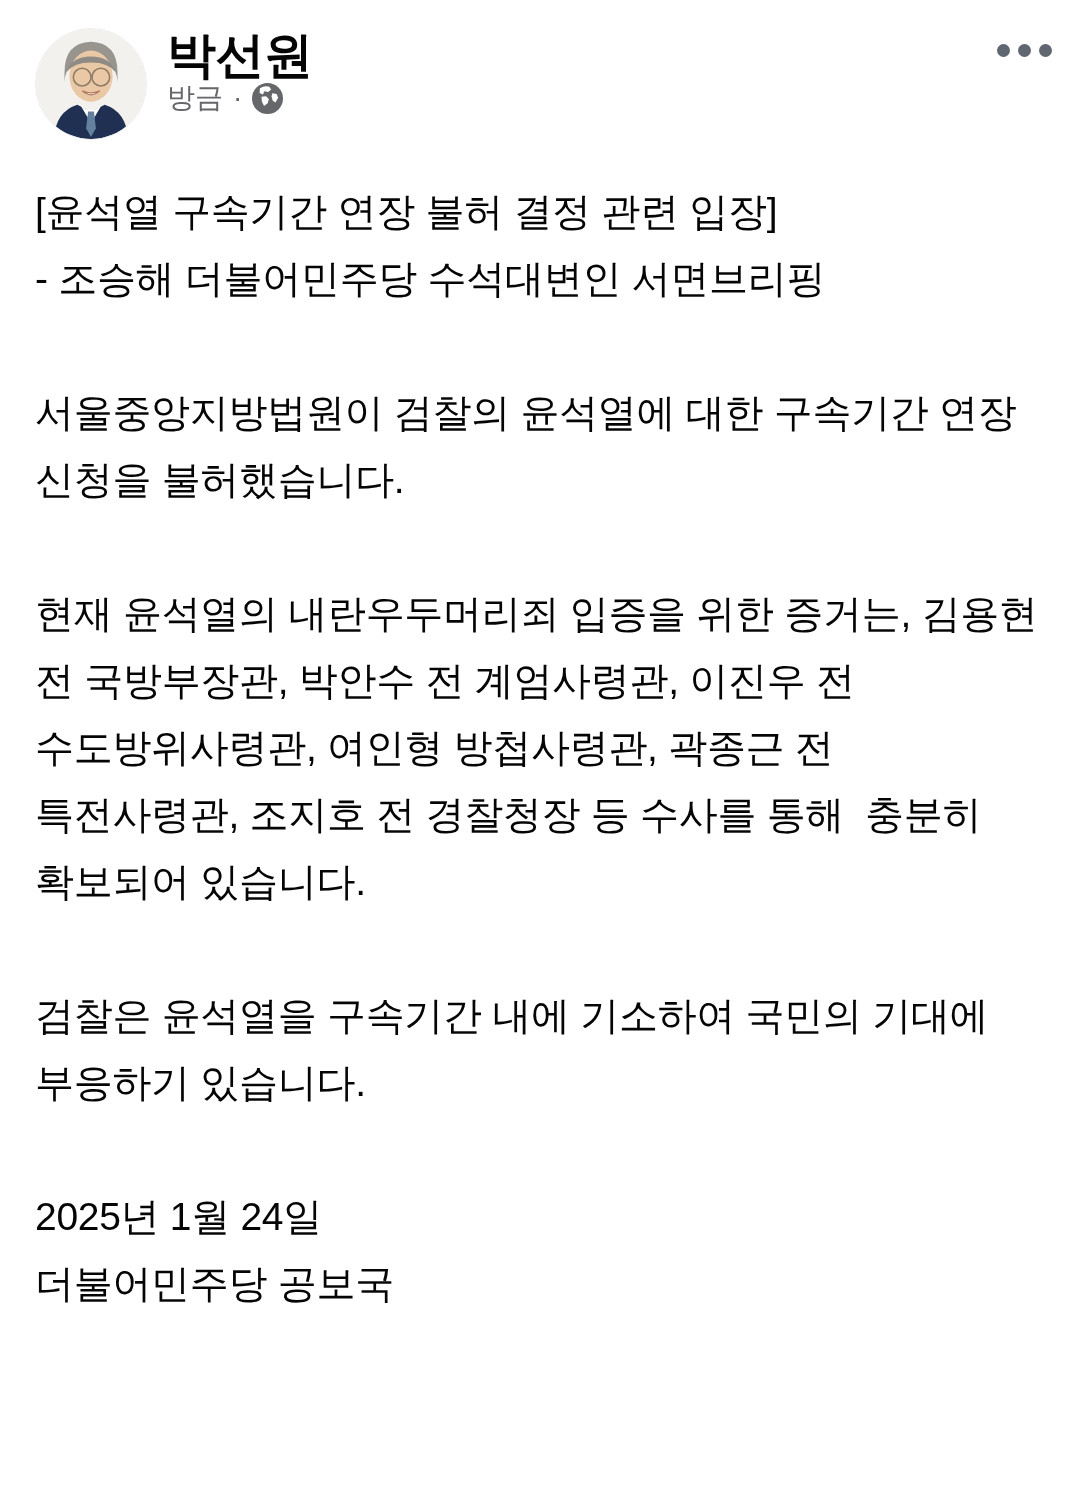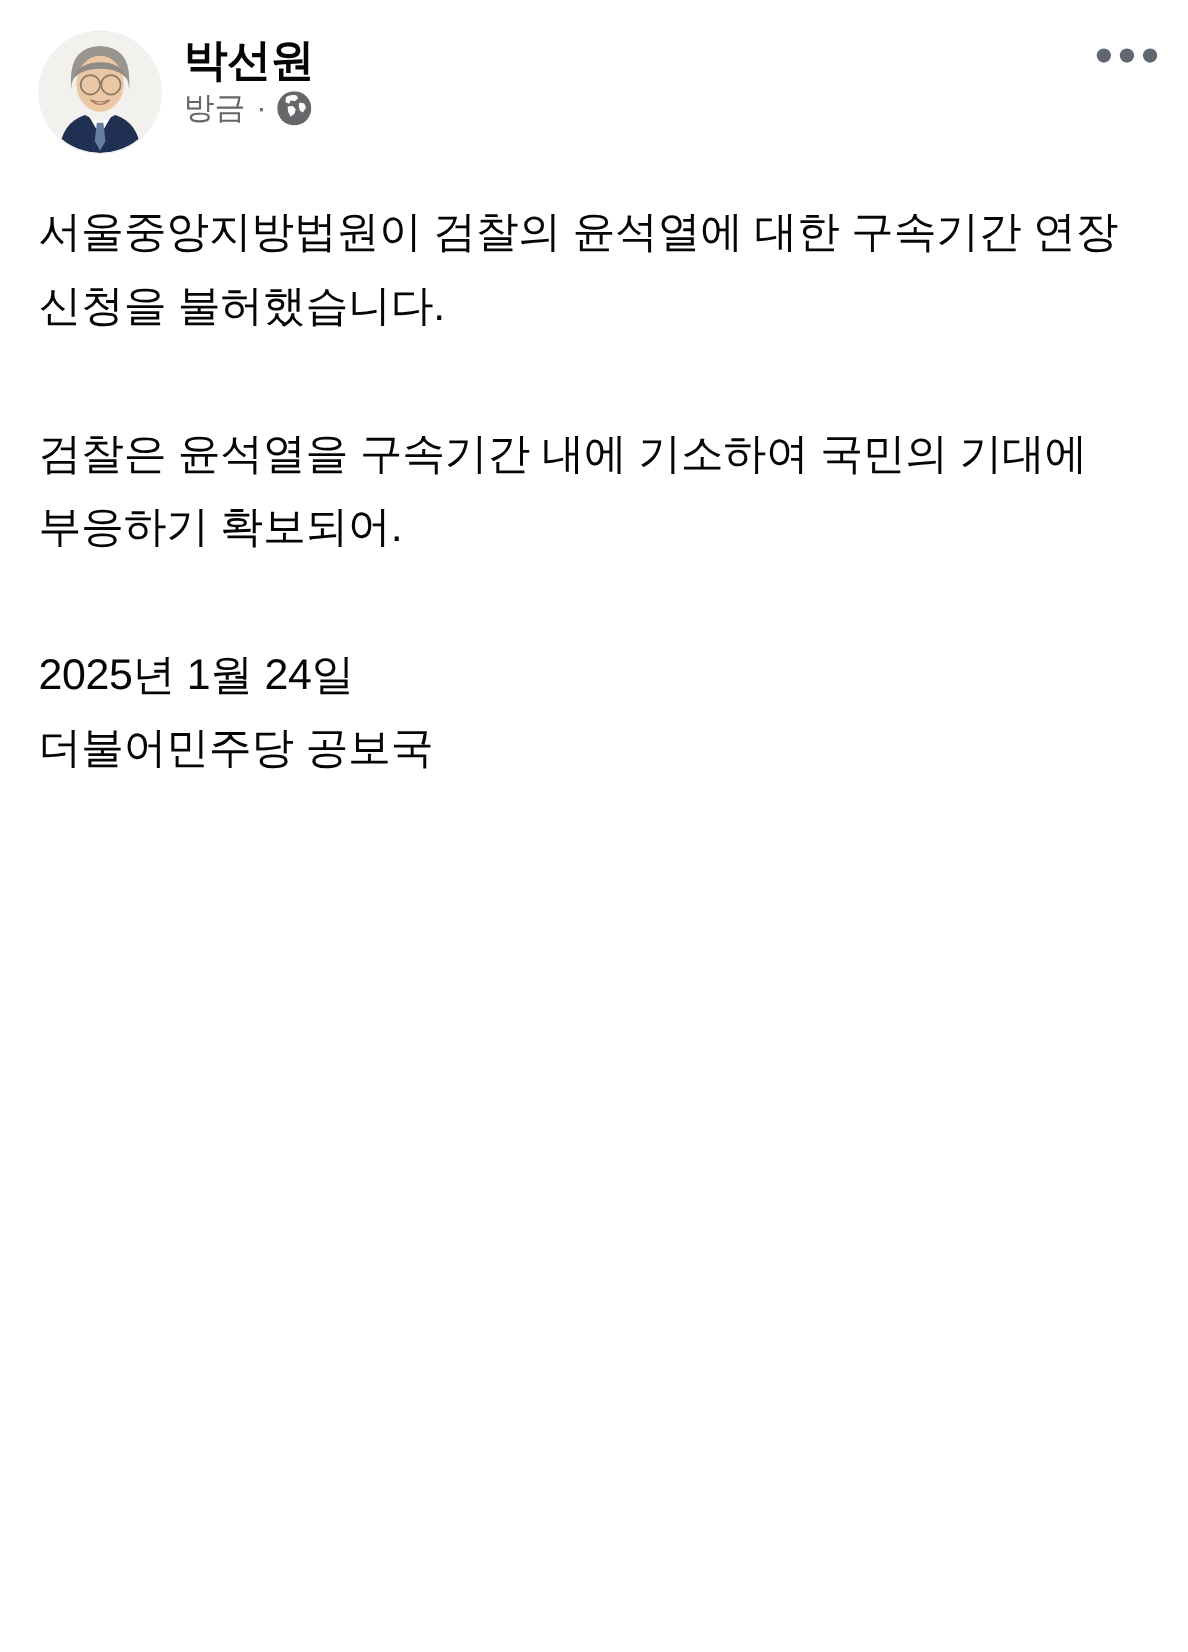--- a/index.html
+++ b/index.html
@@ -30,21 +30,21 @@
     border: 1px solid rgba(0,0,0,0.08);
     cursor: pointer;
   }
   .avatar-wrap svg { display: block; width: 100%; height: 100%; }
 
   .header-info {
     margin-left: 20px;
     padding-top: 2px;
   }
   .author-name {
-    font-size: 40px;
+    font-size: 49px;
     font-weight: 700;
     line-height: 50px;
     color: #050505;
     letter-spacing: -0.5px;
     cursor: pointer;
   }
   .meta-row {
     display: flex;
     align-items: center;
     color: #65676B;
@@ -138,21 +138,28 @@
 
     <button class="more-button" aria-label="more options">
       <span class="dot"></span>
       <span class="dot"></span>
       <span class="dot"></span>
     </button>
 
   </div>
 
   <div class="post-body">
+    <p>[윤석열 구속기간 연장 불허 결정 관련 입장]
+- 조승해 더불어민주당 수석대변인 서면브리핑</p>
     <p>서울중앙지방법원이 검찰의 윤석열에 대한 구속기간 연장
 신청을 불허했습니다.</p>
+    <p>현재 윤석열의 내란우두머리죄 입증을 위한 증거는, 김용현
+전 국방부장관, 박안수 전 계엄사령관, 이진우 전
+수도방위사령관, 여인형 방첩사령관, 곽종근 전
+특전사령관, 조지호 전 경찰청장 등 수사를 통해  충분히
+확보되어 있습니다.</p>
     <p>검찰은 윤석열을 구속기간 내에 기소하여 국민의 기대에
-부응하기 확보되어.</p>
+부응하기 있습니다.</p>
     <p>2025년 1월 24일
 더불어민주당 공보국</p>
   </div>
 
 </div>
 
 </body></html>

